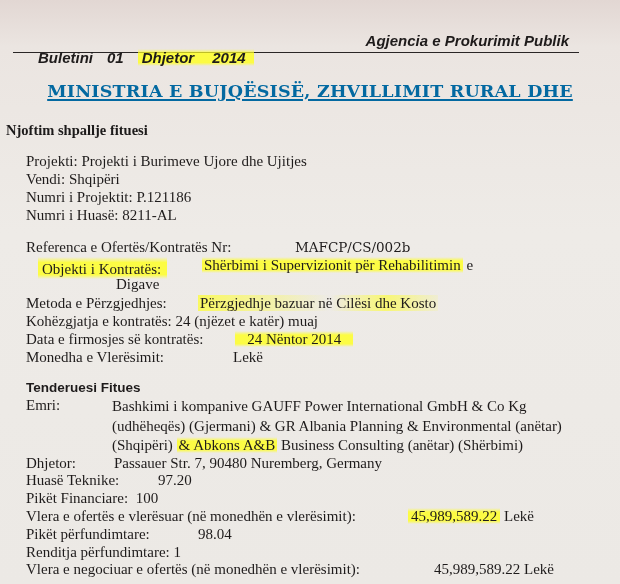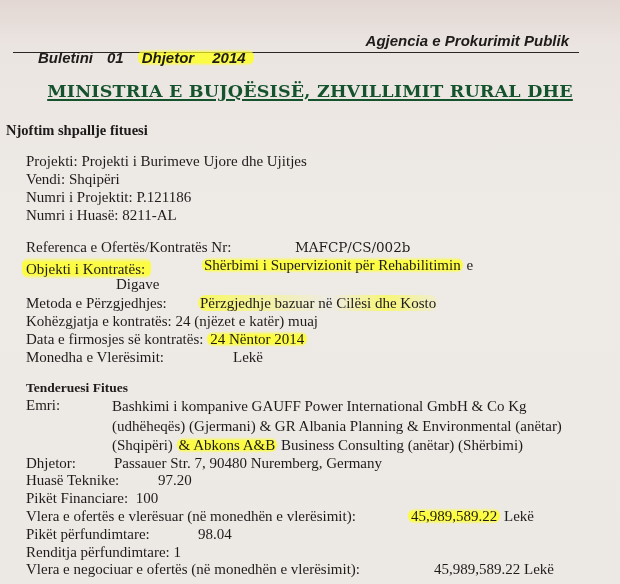--- a/index.html
+++ b/index.html
@@ -14,45 +14,45 @@
 
   
   .bulletin-header {
     position: absolute; left: 13px; top: 30px; width: 566px; height: 22px;
     border-bottom: 1.5px solid #2a2626;
     font-family: "Liberation Sans", sans-serif; font-style: italic; font-weight: bold;
     font-size: 15px; color: #1e1b1b;
   }
   .bh-left { position: absolute; left: 0; top: 2px; white-space: pre; }
   .bh-left span { margin-right: 14px; }
-  .hl { background: linear-gradient(180deg, rgba(255,255,60,0) 0%, rgba(255,255,40,0.85) 25%, rgba(255,255,40,0.85) 80%, rgba(255,255,60,0) 100%); border-radius: 8px; }
+  .hl { background: linear-gradient(180deg, rgba(255,255,60,0) 0%, rgba(255,255,40,0.85) 25%, rgba(255,255,40,0.85) 80%, rgba(255,255,60,0) 100%); border-radius: 0; }
   .bh-right { position: absolute; right: 10px; top: 2px; }
 
   
   .ministry-title {
     position: absolute; left: 0; top: 81px; width: 620px; text-align: center;
     font-family: "DejaVu Serif", serif; font-weight: bold; font-size: 17.5px;
-    line-height: 21px; letter-spacing: 0.2px; color: #14532d;
+    line-height: 21px; letter-spacing: 0.2px; color: #0369a1;
   }
   .ministry-title .line { display: inline-block; text-decoration: underline; text-underline-offset: 2px; text-decoration-thickness: 2px; }
   .subtitle {
     position: absolute; left: 6px; top: 122px; width: 620px; text-align: left;
     font-family: "Liberation Serif", serif; font-weight: bold; font-size: 14.5px;
   }
 
   .body-text {
     font-family: "Liberation Serif", serif; font-size: 15px; color: #1e1b1b;
     line-height: 17.5px;
   }
   .row { position: absolute; white-space: nowrap; }
   .lbl { display: inline-block; }
   .val { display: inline-block; }
 
   .section-title {
-    font-family: Liberation Serif, serif; font-weight: bold; font-size: 13.5px;
+    font-family: Liberation Sans, sans-serif; font-weight: bold; font-size: 13.5px;
   }
   .emri-block { position: absolute; left: 112px; top: 397px; width: 480px; white-space: normal; line-height: 19.5px; }
 </style>
 </head>
 <body>
 
 <div class="page">
 
   <div class="bulletin-header">
     <div class="bh-left">
@@ -70,32 +70,32 @@
     <div class="row" style="left:26px; top:153px;">Projekti: Projekti i Burimeve Ujore dhe Ujitjes</div>
     <div class="row" style="left:26px; top:171px;">Vendi: Shqipëri</div>
     <div class="row" style="left:26px; top:189px;">Numri i Projektit: P.121186</div>
     <div class="row" style="left:26px; top:207px;">Numri i Huasë: 8211-AL</div>
 
     <div class="row" style="left:26px; top:239px;">
       <span class="lbl">Referenca e Ofertës/Kontratës Nr:</span>
       <span class="val" style="position:absolute; left:269px; font-family:'DejaVu Serif',serif; font-size:13.5px;">MAFCP/CS/002b</span>
     </div>
     <div class="row" style="left:22px; top:257px;">
-      <span class="lbl hl" style="padding:4px 6px 0 4px;">Objekti i Kontratës:</span>
+      <span class="lbl hl" style="padding:4px 6px 0 4px;margin-left:16px;">Objekti i Kontratës:</span>
       <span class="val" style="position:absolute; left:180px; white-space:nowrap;"><span class="hl" style="padding:0 2px;">Shërbimi i Supervizionit për Rehabilitimin</span> <span>e</span></span>
     </div>
     <div class="row" style="left:116px; top:276px;">Digave</div>
     <div class="row" style="left:26px; top:295px;">
       <span class="lbl">Metoda e Përzgjedhjes:</span>
       <span class="val" style="position:absolute; left:172px;"><span class="hl" style="padding:0 2px; background:linear-gradient(90deg, rgba(255,255,40,0.7) 0%, rgba(255,255,40,0.2) 40%, rgba(255,255,40,0) 55%, rgba(255,255,40,0.6) 78%, rgba(255,255,40,0.1) 100%);">Përzgjedhje bazuar në Cilësi dhe Kosto</span></span>
     </div>
     <div class="row" style="left:26px; top:313px;">Kohëzgjatja e kontratës: 24 (njëzet e katër) muaj</div>
     <div class="row" style="left:26px; top:331px;">
       <span class="lbl">Data e firmosjes së kontratës:</span>
-      <span class="hl" style="padding:0 3px;">24 Nëntor 2014</span>
+      <span class="hl" style="padding:0 12px;margin-left:28px;">24 Nëntor 2014</span>
     </div>
     <div class="row" style="left:26px; top:349px;">
       <span class="lbl">Monedha e Vlerësimit:</span>
       <span class="val" style="position:absolute; left:207px;">Lekë</span>
     </div>
 
     <div class="row section-title" style="left:26px; top:379px;">Tenderuesi Fitues</div>
 
     <div class="row" style="left:26px; top:397px;">Emri:</div>
     <div class="emri-block"><span>Bashkimi i kompanive GAUFF Power International GmbH &amp; Co Kg (udhëheqës) (Gjermani) &amp; GR Albania Planning &amp; Environmental (anëtar) (Shqipëri) </span><span class="hl" style="padding:0 2px;">&amp; Abkons A&amp;B</span><span> Business Consulting (anëtar) (Shërbimi)</span></div>

